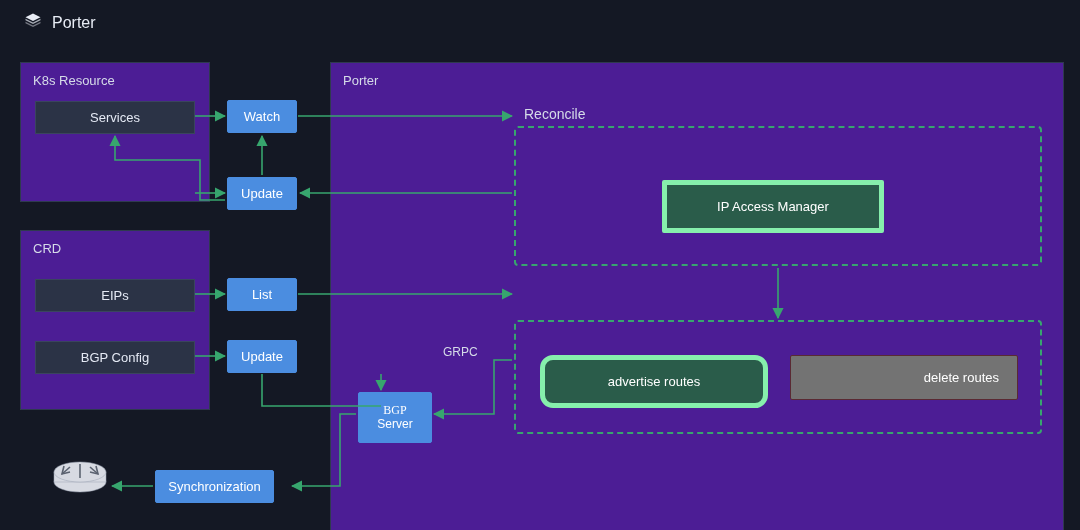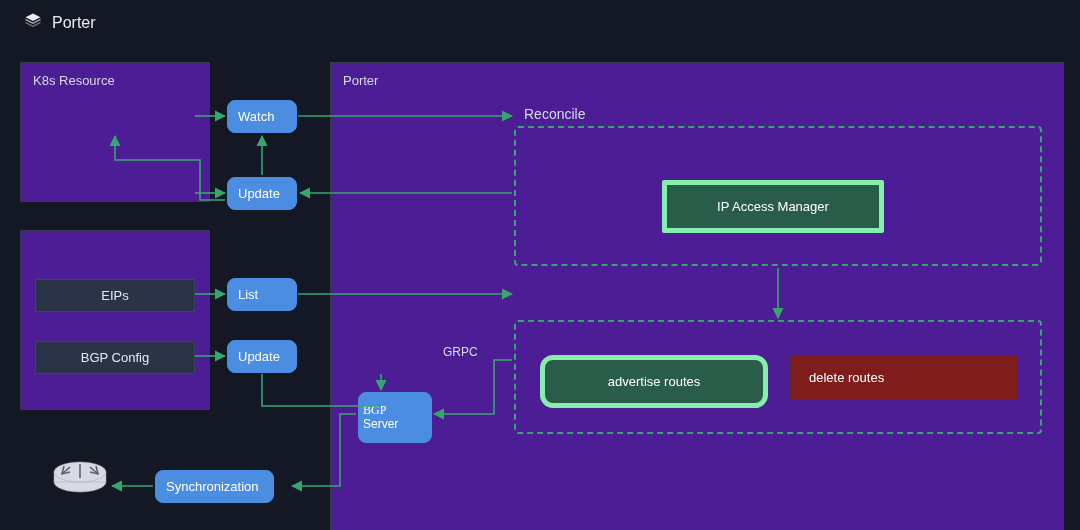--- a/index.html
+++ b/index.html
@@ -37,39 +37,39 @@
     color: #e4e9f4;
     border: 1px solid #3a455e;
     text-align: center;
     padding: 8px 4px;
     font-size: 13px;
   }
   .cell-blue {
     background: #4b8de0;
     color: #ffffff;
     border: 1px solid #4b8de0;
-    text-align: left;
+    text-align: center;
     padding: 8px 10px;
     font-size: 13px;
-    border-radius: 8px;
+    border-radius: 2px;
   }
   .cell-green {
     background: #2a5c4a;
     color: #ffffff;
     border: 5px solid #86efac;
     text-align: center;
     padding: 14px 18px;
     font-size: 13px;
     border-radius: 2px;
   }
   .cell-red {
-    background: #7f1d1d;
+    background: #737373;
     color: #ffffff;
     border: 1px solid #5a2a33;
-    text-align: left;
+    text-align: right;
     padding: 14px 18px;
     font-size: 13px;
     border-radius: 2px;
   }
 
   .abs { position: absolute; }
 
   .dashed-box {
     border: 2px dashed #37a66e;
     border-radius: 4px;
@@ -97,23 +97,25 @@
           <polygon points="12,14 2,9 2,11 12,16 22,11 22,9" opacity="0.7"></polygon>
           <polygon points="12,18 2,13 2,15 12,20 22,15 22,13" opacity="0.45"></polygon>
         </g>
       </svg>
   </span>
   <span class="title">Porter</span>
 </div>
 
 <div class="panel abs" style="left:20px; top:62px; width:190px; height:140px;">
   <div class="panel-title">K8s Resource</div>
+  <div class="cell abs" style="left:14px; top:38px; width:160px;">Services</div>
 </div>
 
 <div class="panel abs" style="left:20px; top:230px; width:190px; height:180px;">
+  <div class="panel-title">CRD</div>
   <div class="cell abs" style="left:14px; top:110px; width:160px;">BGP Config</div>
   <div class="cell abs" style="left:14px; top:48px; width:160px;">EIPs</div>
 </div>
 
 <div class="cell-blue abs" style="left:227px; top:100px; width:70px;">Watch</div>
 <div class="cell-blue abs" style="left:227px; top:177px; width:70px;">Update</div>
 <div class="cell-blue abs" style="left:227px; top:278px; width:70px;">List</div>
 <div class="cell-blue abs" style="left:227px; top:340px; width:70px;">Update</div>
 <div class="cell-blue abs" style="left:155px; top:470px; width:119px;">Synchronization</div>
 

